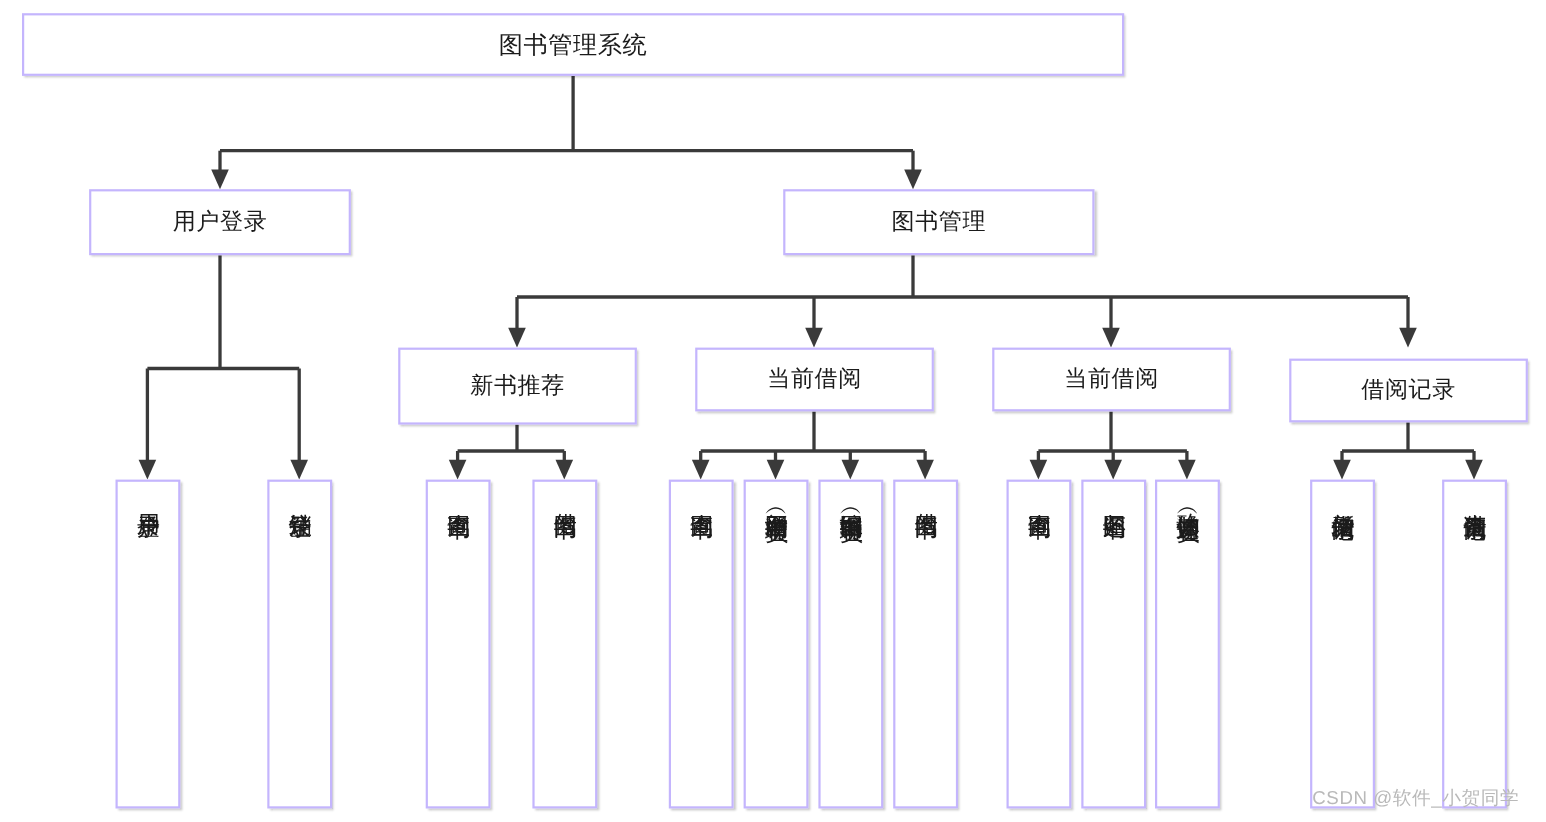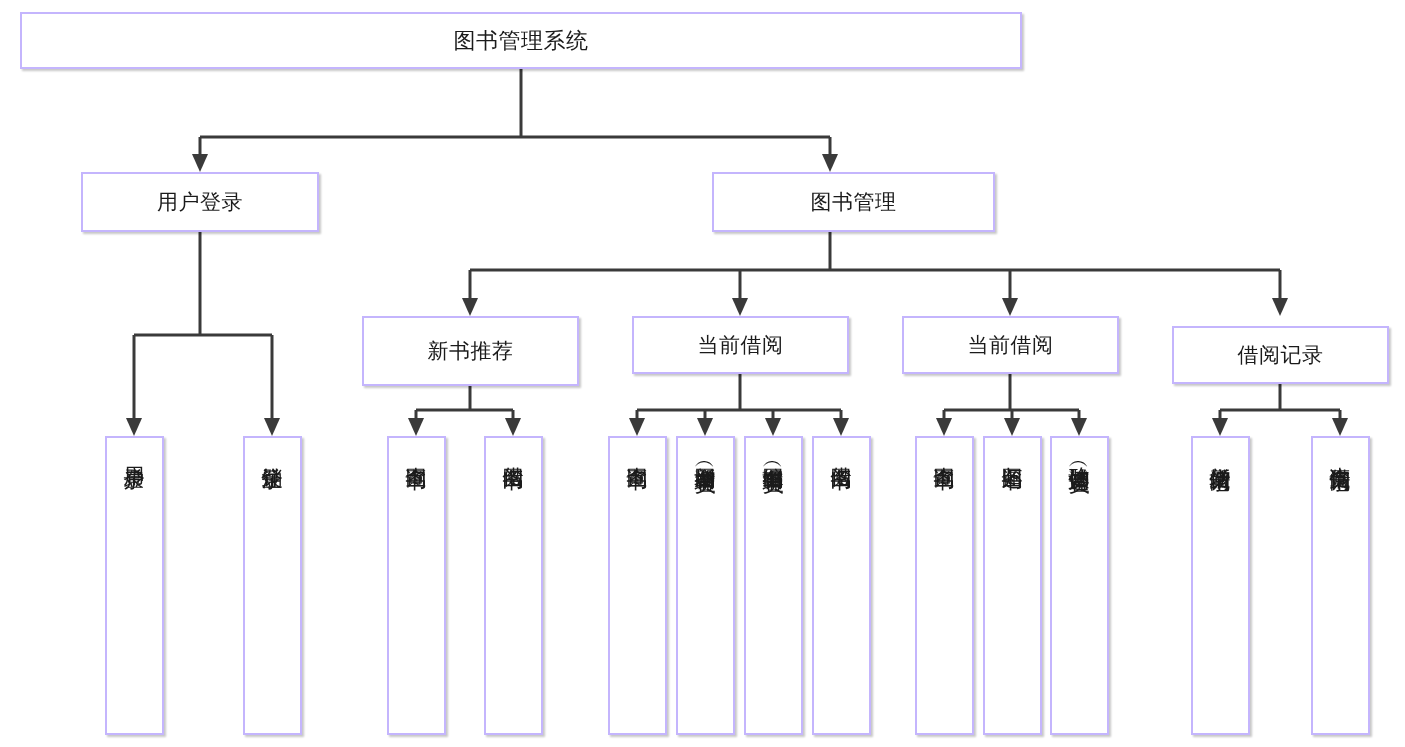--- a/index.html
+++ b/index.html
@@ -180,13 +180,14 @@
       <div class="node vert" style="left: 1050px; top: 436px; width: 59px; height: 299px;">
         <span class="label">确认归还（管理员）</span>
       </div>
       <div class="node vert" style="left: 1191px; top: 436px; width: 59px; height: 299px;">
         <span class="label">新增借阅记录</span>
       </div>
       <div class="node vert" style="left: 1311px; top: 436px; width: 59px; height: 299px;">
         <span class="label">查询借阅记录</span>
       </div>
     </div>
+  <div class="watermark" style="left: 1193px; top: 714px;">CSDN @软件_小贺同学</div>
 </div>
 
 </body></html>

